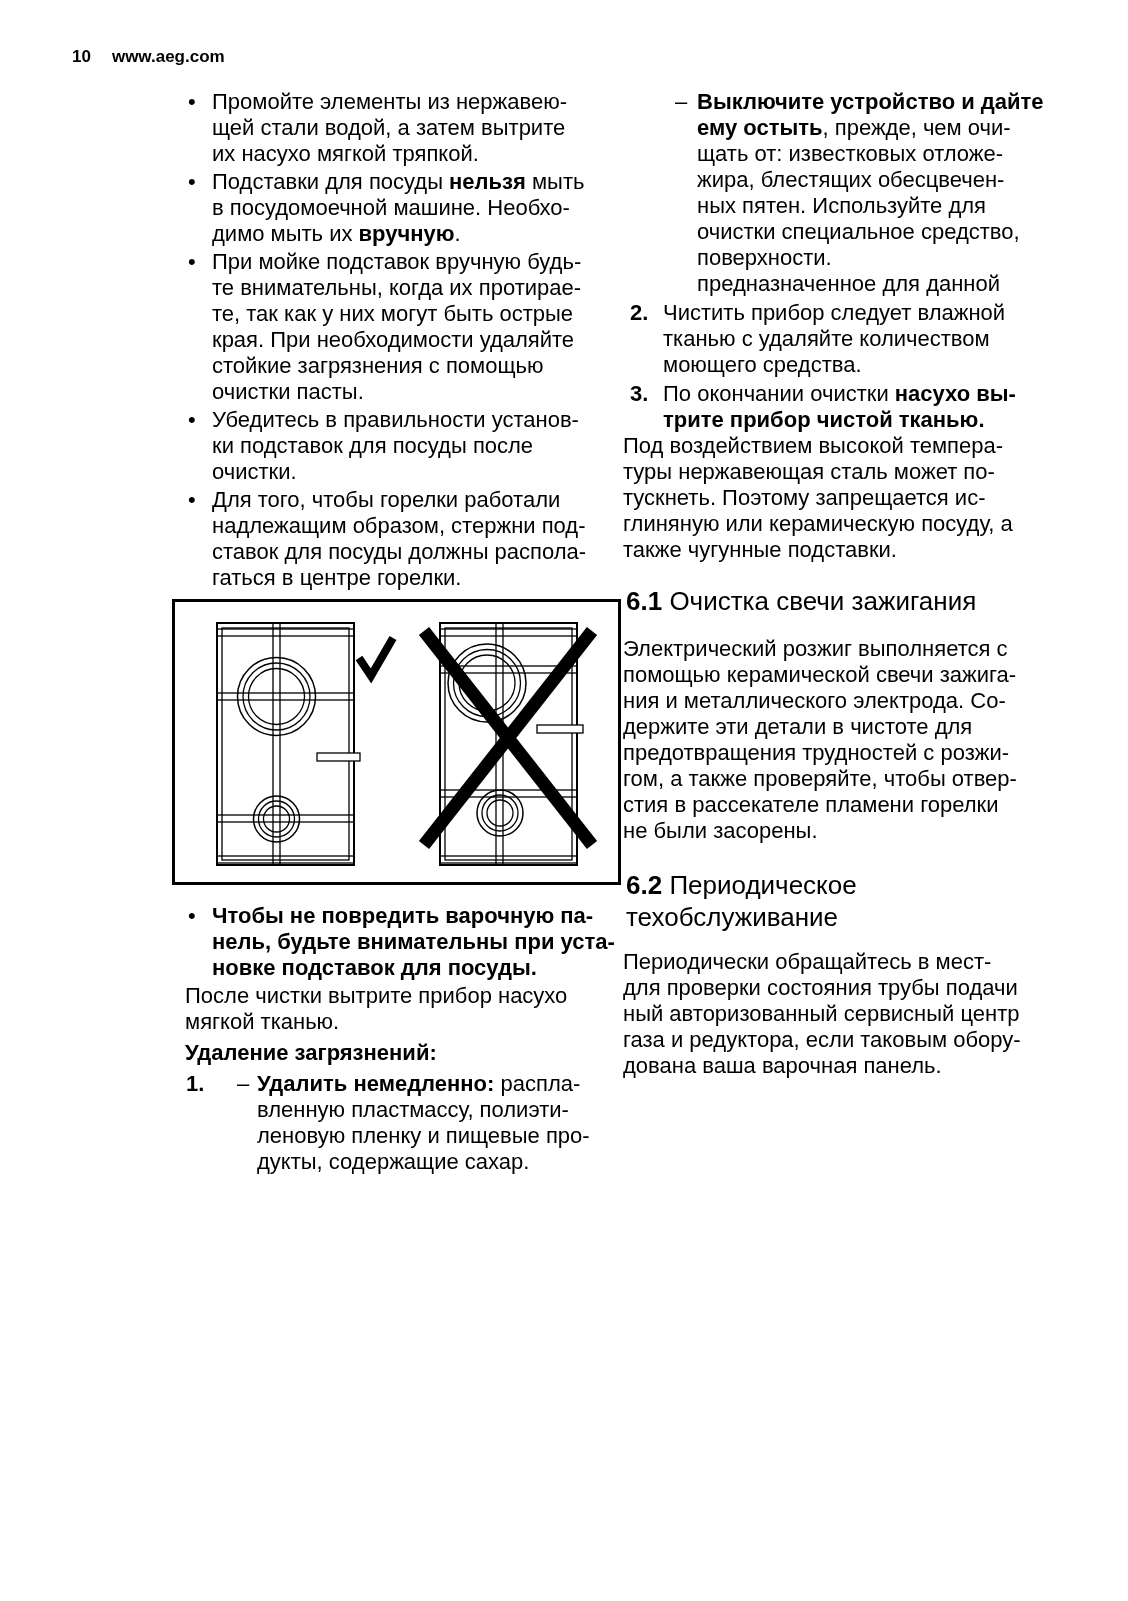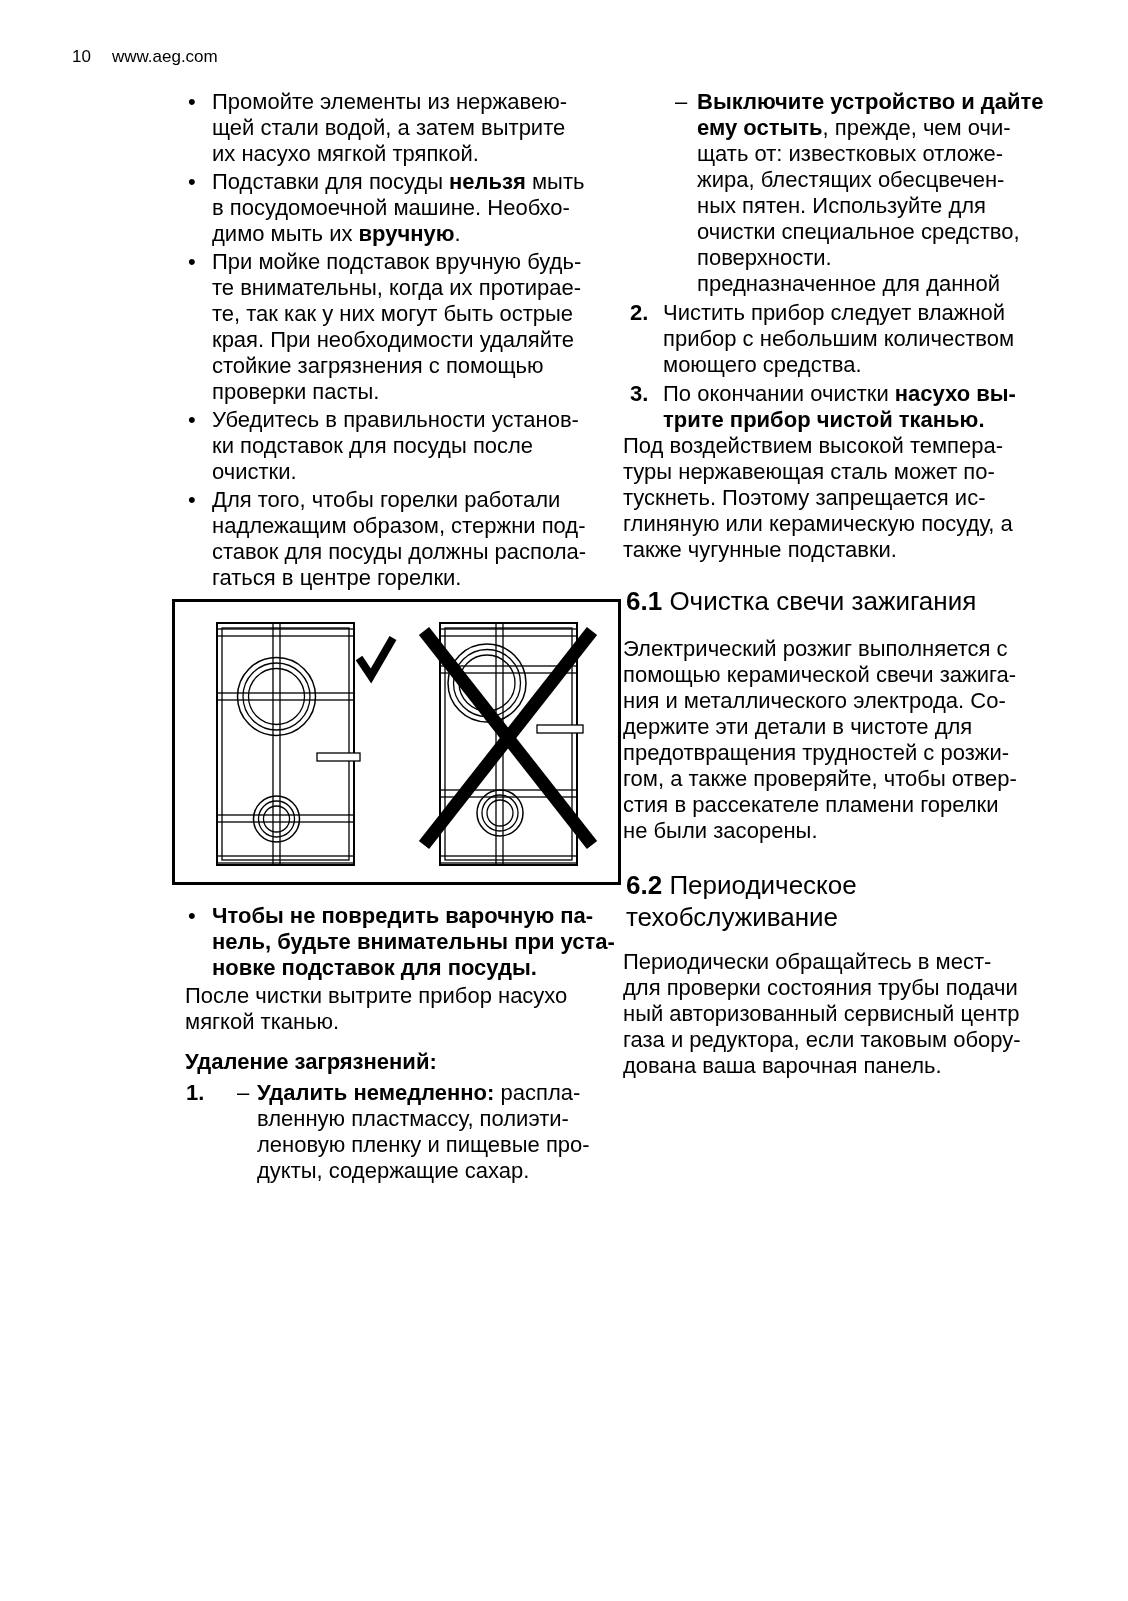--- a/index.html
+++ b/index.html
@@ -3,38 +3,38 @@
 <meta charset="utf-8">
 <style>
   html,body{margin:0;padding:0;}
   body{
     width:1128px;height:1601px;position:relative;background:#ffffff;
     color:#000;font-family:"Liberation Sans",sans-serif;overflow:hidden;
   }
   .line{white-space:nowrap;}
   .b{font-weight:bold;}
   #header{
-    position:absolute;left:72px;top:47px;font-size:17px;font-weight:normal;
+    position:absolute;left:72px;top:47px;font-size:17px;font-weight:bold;
     display:flex;align-items:flex-end;
   }
   #header .pgnum{margin-right:21px;}
   .col{position:absolute;font-size:22px;line-height:26px;}
   #leftcol{left:172px;top:89px;width:440px;}
   #rightcol{left:623px;top:89px;width:444px;}
 
   
   .bullet{display:flex;padding-left:16px;margin-bottom:2px;}
   .bullet .dot{width:24px;flex:none;}
 
   
   #figurebox{margin:8px 0 18px 0;width:449px;height:286px;}
   #figurebox svg{display:block;}
 
   .lpara{padding-left:13px;margin-top:1px;}
-  .lheading{padding-left:13px;margin-top:14px;}
+  .lheading{padding-left:13px;margin-top:5px;}
   .lnumitem{display:flex;padding-left:14px;margin-top:5px;}
   .lnumitem .num{width:51px;flex:none;font-weight:bold;}
   .lnumitem .dash{width:20px;flex:none;}
 
   
   .rdashitem{display:flex;padding-left:52px;}
   .rdashitem .dash{width:22px;flex:none;}
   .rnumitem{display:flex;padding-left:7px;margin-top:3px;}
   .rnumitem .num{width:33px;flex:none;font-weight:bold;}
   .rpara{margin-top:0;}
@@ -69,21 +69,21 @@
       </div>
   </div>
   <div class="bullet">
     <span class="dot">•</span>
     <div>
         <div class="line"><span>При мойке подставок вручную будь-</span></div>
         <div class="line"><span>те внимательны, когда их протирае-</span></div>
         <div class="line"><span>те, так как у них могут быть острые</span></div>
         <div class="line"><span>края. При необходимости удаляйте</span></div>
         <div class="line"><span>стойкие загрязнения с помощью</span></div>
-        <div class="line"><span>проверки пасты.</span></div>
+        <div class="line"><span>очистки пасты.</span></div>
       </div>
   </div>
   <div class="bullet">
     <span class="dot">•</span>
     <div>
         <div class="line"><span>Убедитесь в правильности установ-</span></div>
         <div class="line"><span>ки подставок для посуды после</span></div>
         <div class="line"><span>очистки.</span></div>
       </div>
   </div>
@@ -186,21 +186,21 @@
         <div class="line"><span>очистки специальное средство,</span></div>
         <div class="line"><span>поверхности.</span></div>
         <div class="line"><span>предназначенное для данной</span></div>
       </div>
   </div>
 
   <div class="rnumitem">
     <span class="num">2.</span>
     <div>
         <div class="line"><span>Чистить прибор следует влажной</span></div>
-        <div class="line"><span>прибор с небольшим количеством</span></div>
+        <div class="line"><span>тканью с удаляйте количеством</span></div>
         <div class="line"><span>моющего средства.</span></div>
       </div>
   </div>
 
   <div class="rnumitem">
     <span class="num">3.</span>
     <div>
         <div class="line"><span>По окончании очистки </span><span class="b">насухо вы-</span></div>
         <div class="line"><span class="b">трите прибор чистой тканью.</span></div>
       </div>

